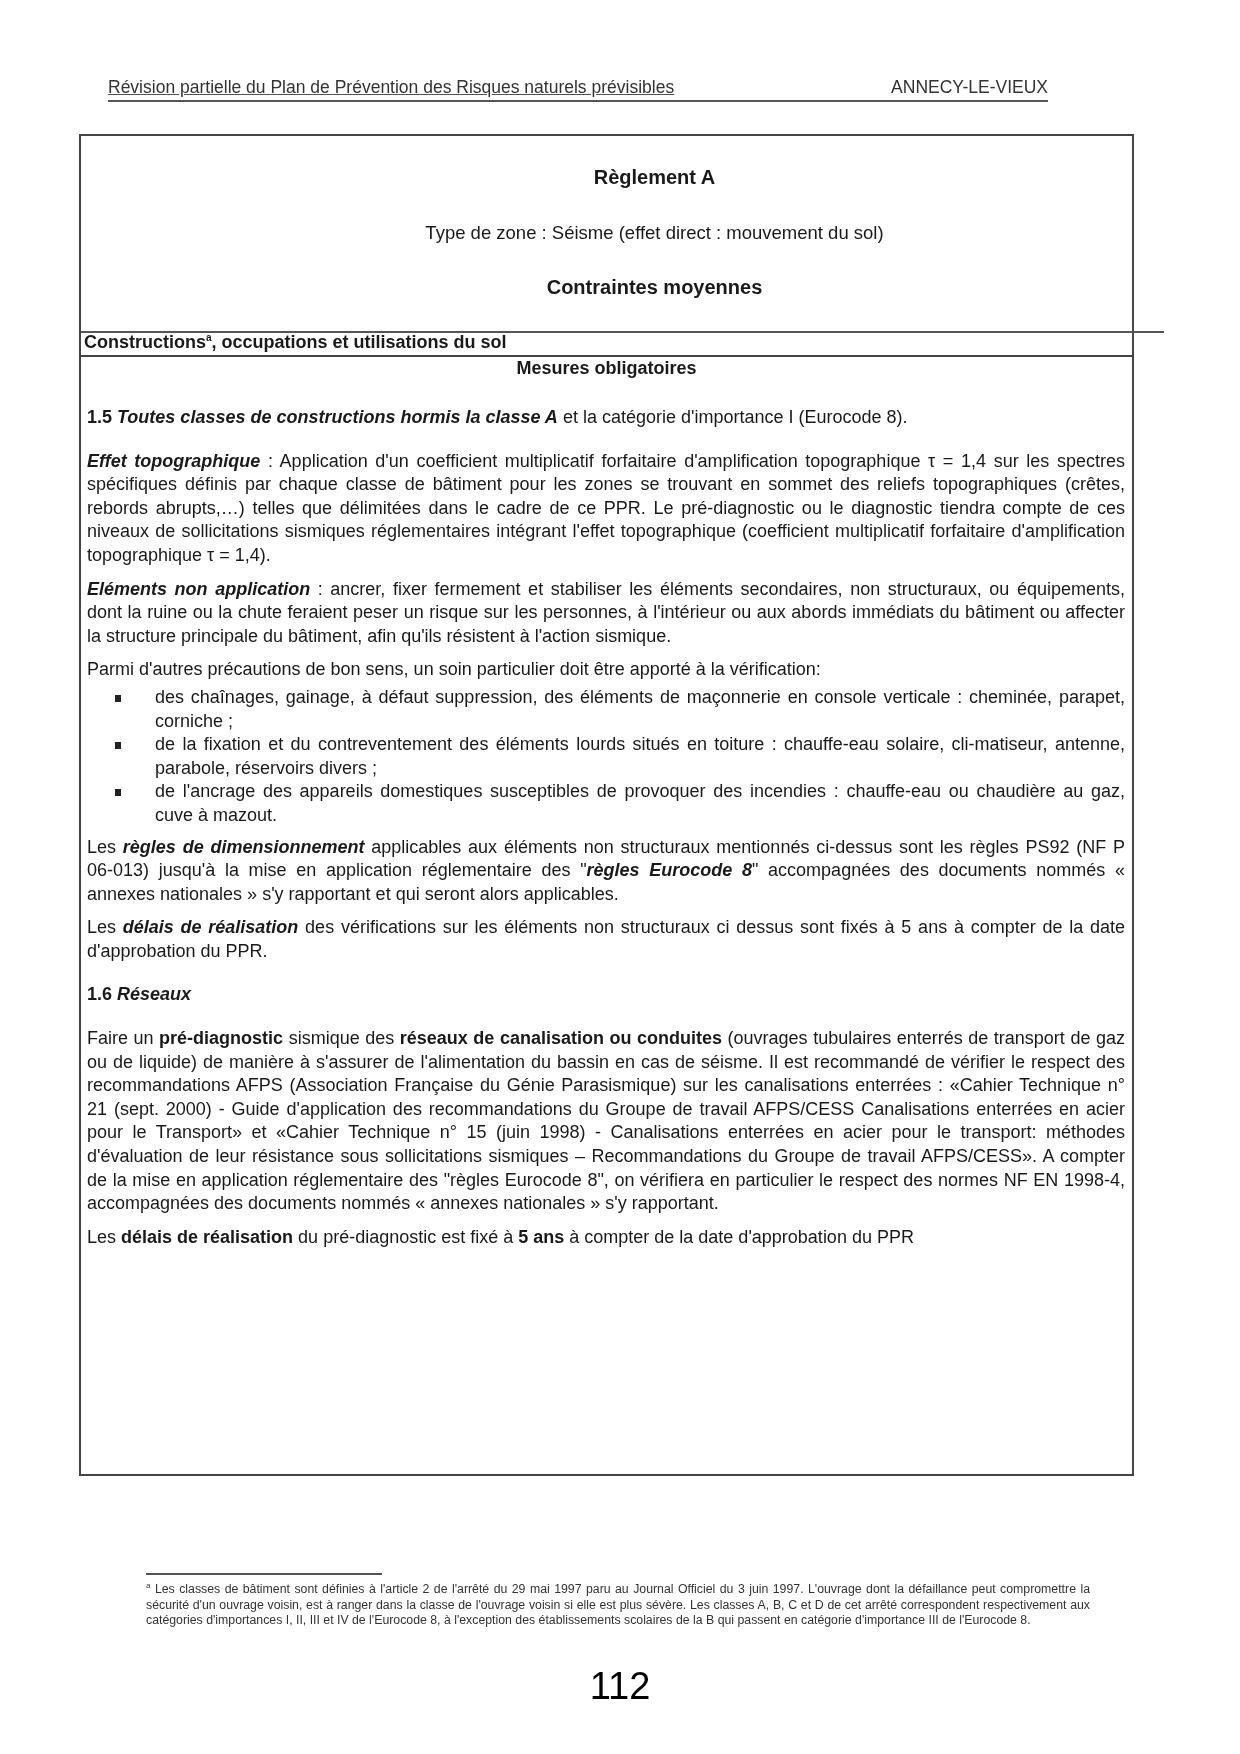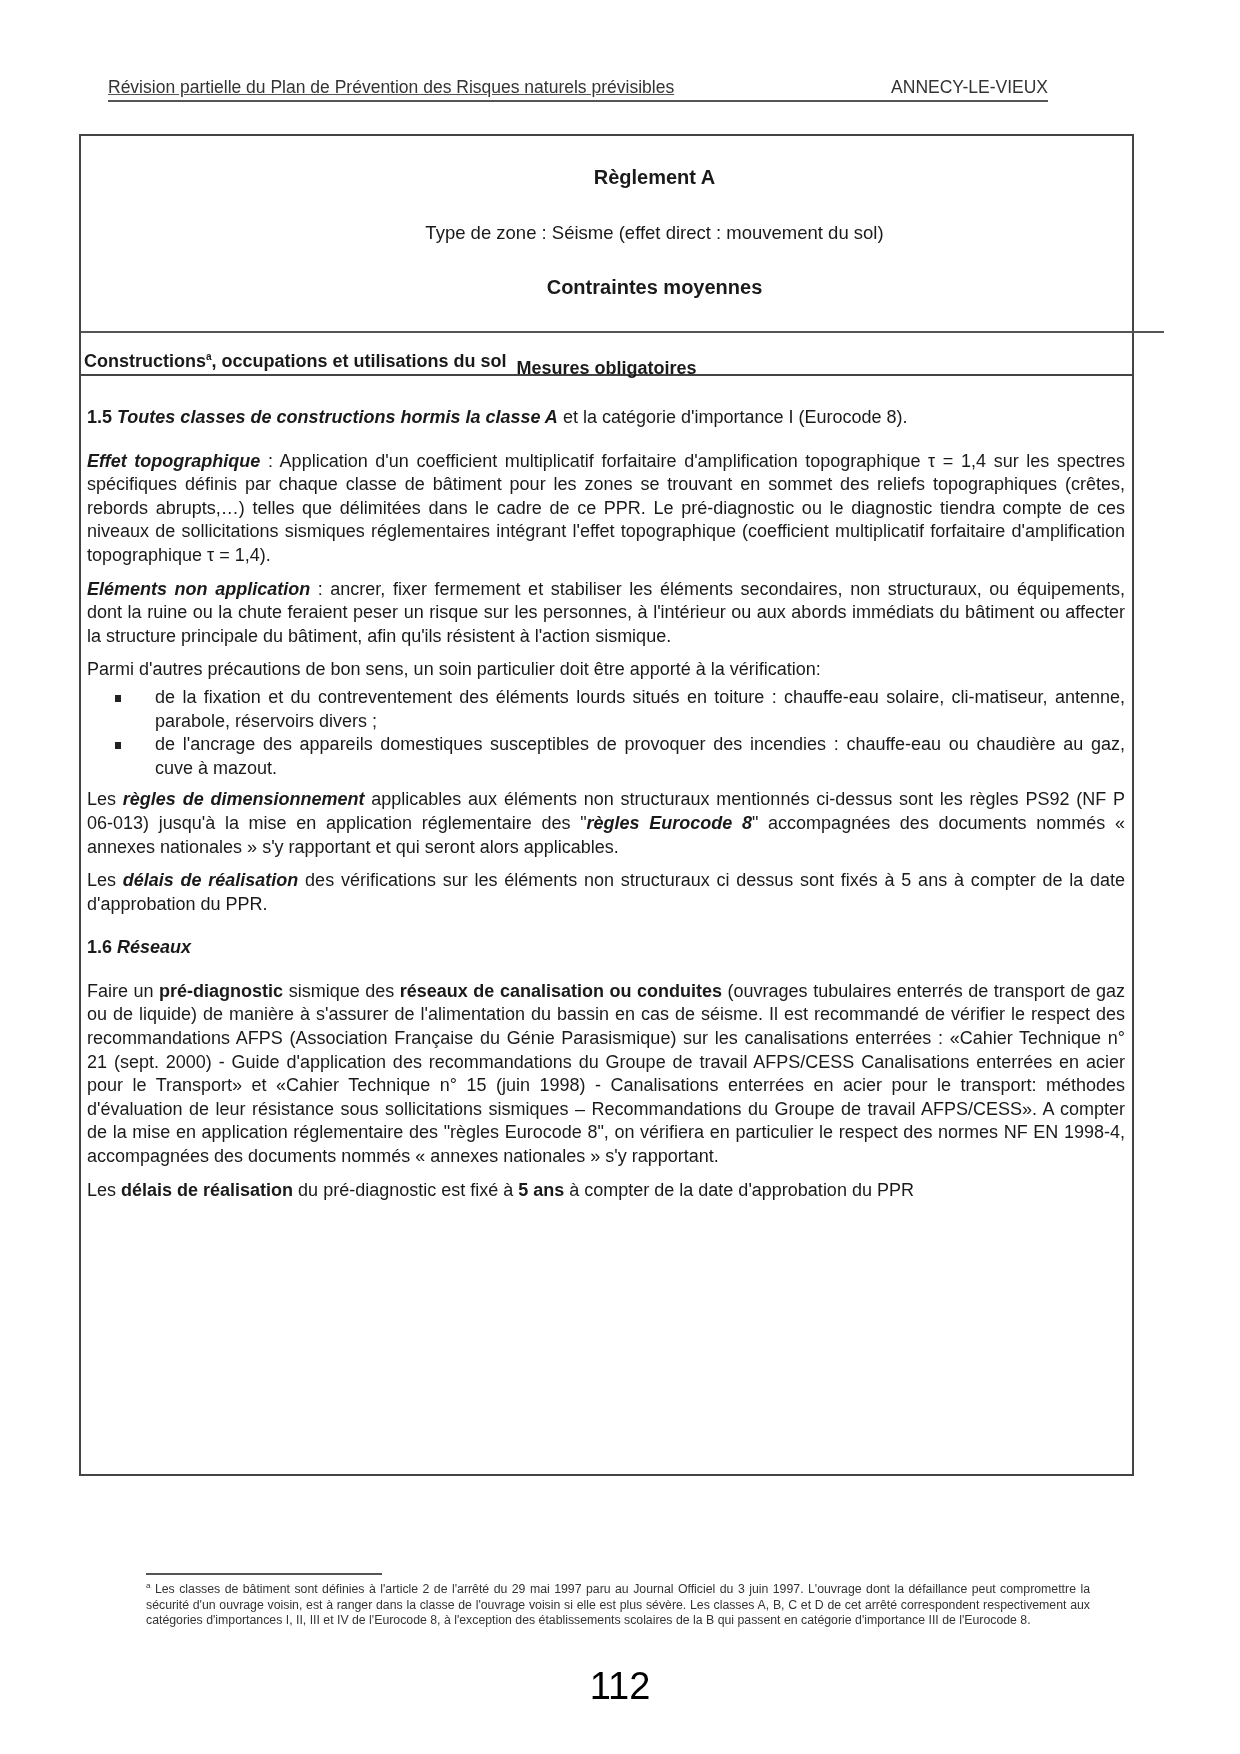--- a/index.html
+++ b/index.html
@@ -5,21 +5,21 @@
     html, body { margin: 0; padding: 0; background: #ffffff; }
     body { width: 1240px; height: 1754px; position: relative; font-family: "Liberation Sans", sans-serif; color: #1a1a1a; overflow: hidden; }
     .page-header { position: absolute; left: 108px; top: 74px; width: 940px; height: 26px; border-bottom: 2px solid #555; font-size: 17.5px; color: #333; }
     .page-header .left { position: absolute; left: 0; bottom: 2px; text-decoration: underline; text-decoration-color: #555; }
     .page-header .right { position: absolute; right: 0; bottom: 2px; }
     .frame { position: absolute; left: 79px; top: 134px; width: 1055px; height: 1342px; border: 2px solid #444; box-sizing: border-box; }
     .title-block { position: absolute; left: 0; top: 0; width: 100%; height: 195px; border-bottom: 2px solid #555; padding-left: 32px; }
     .title-block .t1 { position: absolute; top: 30px; width: 100%; text-align: center; font-weight: bold; font-size: 20px; }
     .title-block .t2 { position: absolute; top: 86px; width: 100%; text-align: center; font-size: 18.5px; }
     .title-block .t3 { position: absolute; top: 140px; width: 100%; text-align: center; font-weight: bold; font-size: 20px; }
-    .section-row { position: absolute; left: 0; top: 195px; width: 100%; height: 24px; border-bottom: 2px solid #444; margin-top: 19px; }
+    .section-row { position: absolute; left: 0; top: 195px; width: 100%; height: 24px; border-bottom: 2px solid #444; }
     .section-row .label { position: absolute; left: 3px; top: 1px; font-weight: bold; font-size: 18px; }
     .section-row sup { font-size: 10px; font-weight: bold; }
     .mesures { position: absolute; left: 0; top: 222px; width: 100%; text-align: center; font-weight: bold; font-size: 18px; }
     .body-text { position: absolute; left: 6px; top: 270px; width: 1038px; font-size: 18px; line-height: 23.6px; text-align: justify; }
     .body-text p { margin: 0 0 10px 0; }
     .body-text p.gap-lg { margin-bottom: 20px; }
     .body-text ul { margin: -6px 0 8px 0; padding: 0 0 0 68px; list-style: none; }
     .body-text li { position: relative; margin: 0; }
     .body-text li .bullet { position: absolute; left: -40px; top: 9px; width: 6px; height: 7px; background: #222; }
     .page-number { position: absolute; left: 0; top: 1665px; width: 1240px; text-align: center; font-size: 38px; color: #000000; }
@@ -52,20 +52,21 @@
 
   <div class="body-text">
     <p class="gap-lg"><b>1.5 </b><b><i>Toutes classes de constructions hormis la classe A</i></b><span> et la catégorie d'importance I (Eurocode 8).</span></p>
 
     <p><b><i>Effet topographique</i></b><span> : Application d'un coefficient multiplicatif forfaitaire d'amplification topographique τ = 1,4 sur les spectres spécifiques définis par chaque classe de bâtiment pour les zones se trouvant en sommet des reliefs topographiques (crêtes, rebords abrupts,…) telles que délimitées dans le cadre de ce PPR. Le pré-diagnostic ou le diagnostic tiendra compte de ces niveaux de sollicitations sismiques réglementaires intégrant l'effet topographique (coefficient multiplicatif forfaitaire d'amplification topographique τ = 1,4).</span></p>
 
     <p><b><i>Eléments non application</i></b><span> : ancrer, fixer fermement et stabiliser les éléments secondaires, non structuraux, ou équipements, dont la ruine ou la chute feraient peser un risque sur les personnes, à l'intérieur ou aux abords immédiats du bâtiment ou affecter la structure principale du bâtiment, afin qu'ils résistent à l'action sismique.</span></p>
 
     <p>Parmi d'autres précautions de bon sens, un soin particulier doit être apporté à la vérification:</p>
     <ul>
+      <li><span class="bullet"></span><span>des chaînages, gainage, à défaut suppression, des éléments de maçonnerie en console verticale : cheminée, parapet, corniche ;</span></li>
       <li><span class="bullet"></span><span>de la fixation et du contreventement des éléments lourds situés en toiture : chauffe-eau solaire, cli-matiseur, antenne, parabole, réservoirs divers ;</span></li>
       <li><span class="bullet"></span><span>de l'ancrage des appareils domestiques susceptibles de provoquer des incendies : chauffe-eau ou chaudière au gaz, cuve à mazout.</span></li>
     </ul>
 
     <p><span>Les </span><b><i>règles de dimensionnement</i></b><span> applicables aux éléments non structuraux mentionnés ci-dessus sont les règles PS92 (NF P 06-013) jusqu'à la mise en application réglementaire des "</span><b><i>règles Eurocode 8</i></b><span>" accompagnées des documents nommés « annexes nationales » s'y rapportant et qui seront alors applicables.</span></p>
 
     <p class="gap-lg"><span>Les </span><b><i>délais de réalisation</i></b><span> des vérifications sur les éléments non structuraux ci dessus sont fixés à 5 ans à compter de la date d'approbation du PPR.</span></p>
 
     <p class="gap-lg"><b>1.6 </b><b><i>Réseaux</i></b></p>
 

